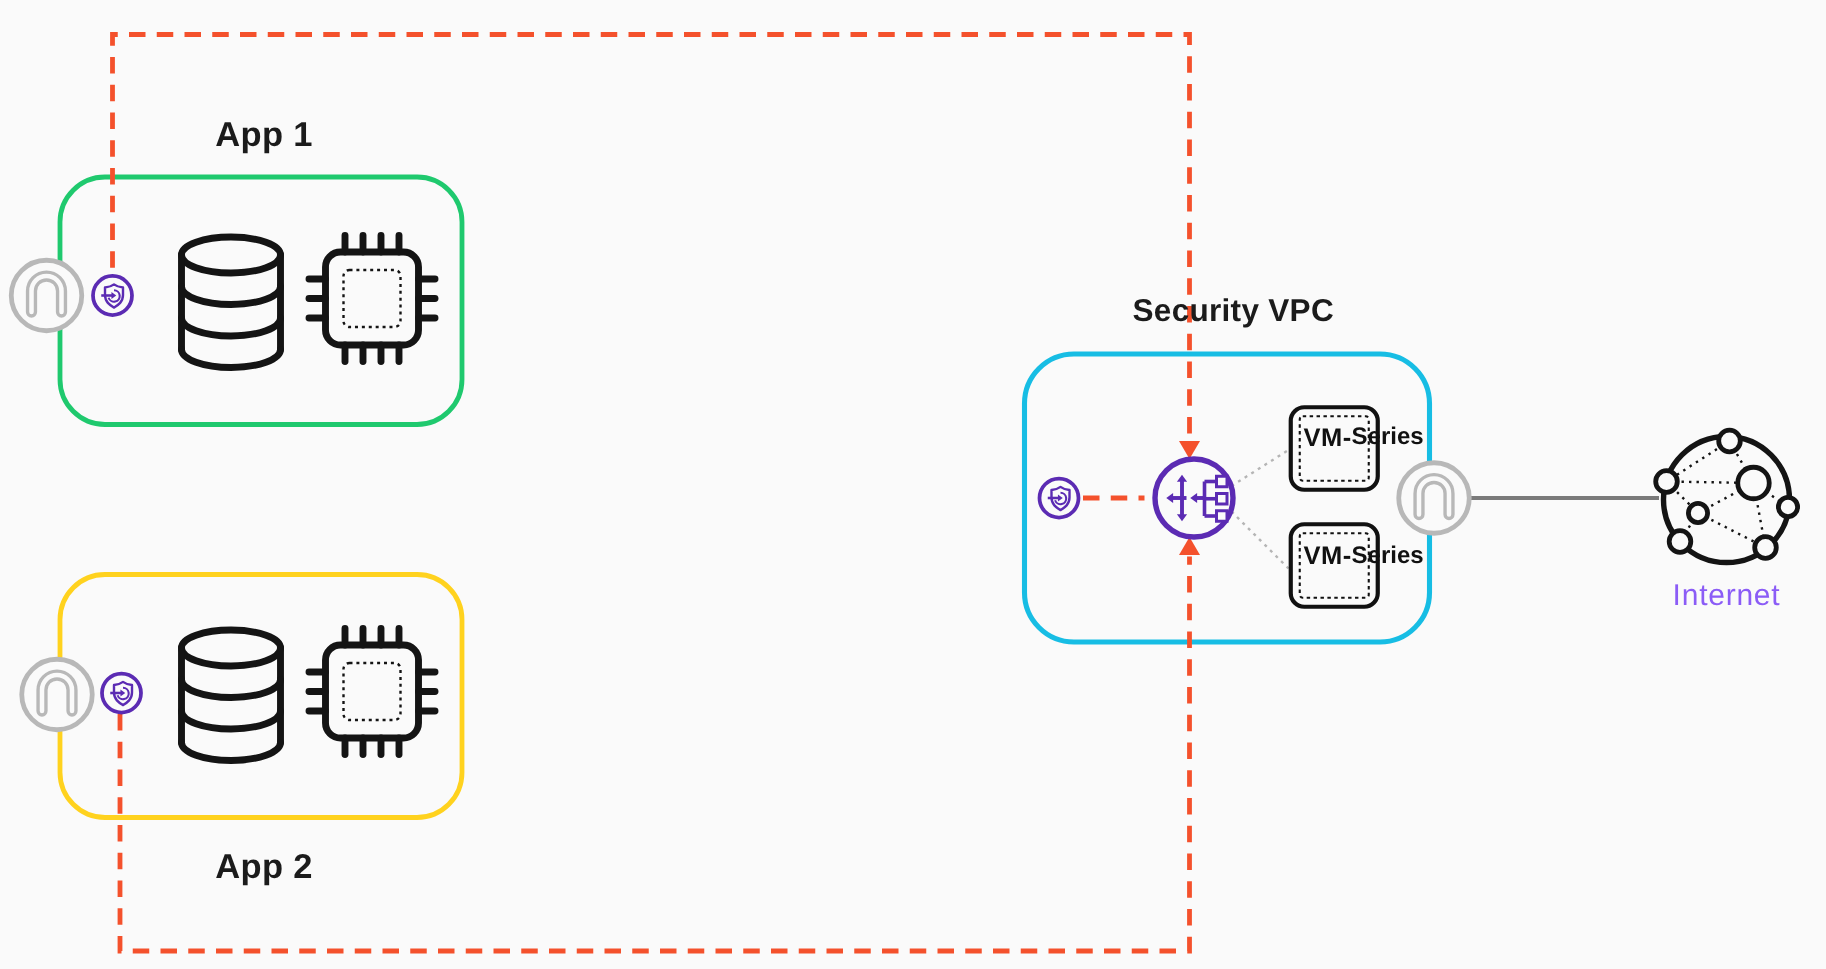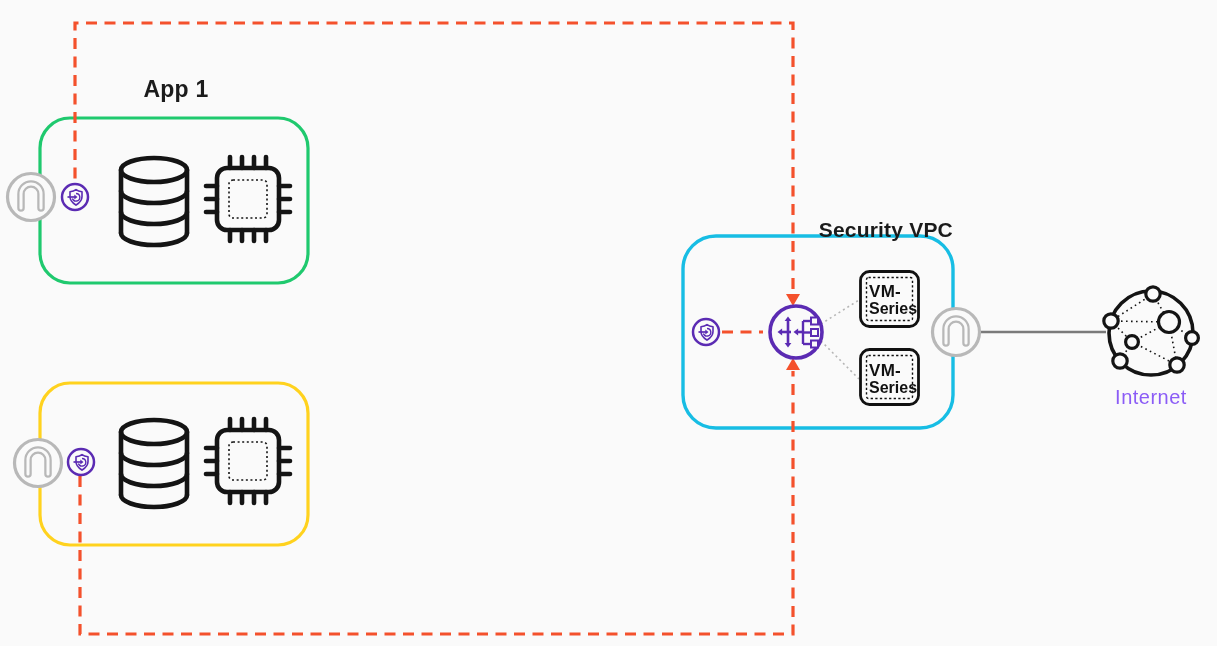--- a/index.html
+++ b/index.html
@@ -8,21 +8,21 @@
     background:#fafafa;
     font-family:"Liberation Sans", sans-serif;
   }
   #stage{position:absolute;inset:0;width:1006px;height:646px;}
   svg{position:absolute;left:0;top:0;}
   .label{position:absolute;color:#1b1b1b;font-weight:700;letter-spacing:.2px;white-space:nowrap;}
   .app-title{font-size:23px;}
   .vpc-title{font-size:21px;}
   .internet-label{font-size:20px;font-weight:400;color:#8b5cf6;letter-spacing:.5px;}
   .vm-text{
-    position:absolute;display:flex;flex-direction:column;align-items:flex-start;
+    position:absolute;display:flex;flex-direction:row;align-items:flex-start;
     color:#111;line-height:1;
   }
   .vm-line1{font-size:17px;font-weight:700;letter-spacing:.3px;}
   .vm-line2{font-size:16px;font-weight:600;margin-top:1px;}
 </style>
 </head>
 <body>
 
 <div id="stage">
 
@@ -168,22 +168,23 @@
       <circle cx="1177" cy="365" r="7.2"></circle>
       <circle cx="1192" cy="338" r="6.4"></circle>
       <circle cx="1169" cy="322" r="10.5"></circle>
       <circle cx="1132" cy="342" r="6.4"></circle>
     </g>
   </g>
 </svg>
 
 <div class="label app-title" style="left:100px;top:76px;width:152px;text-align:center;">App 1</div>
 
+<div class="label app-title" style="left:100px;top:564px;width:152px;text-align:center;">App 2</div>
 
-<div class="label vpc-title" style="left:755px;top:218px;width:198px;text-align:right;">Security VPC</div>
+<div class="label vpc-title" style="left:755px;top:196px;width:198px;text-align:left;">Security VPC</div>
 
 <div class="label internet-label" style="left:1085px;top:386px;width:132px;text-align:center;">Internet</div>
 
 <div class="vm-text" style="left:869px;top:283px;">
   <span class="vm-line1">VM-</span>
   <span class="vm-line2">Series</span>
 </div>
 
 <div class="vm-text" style="left:869px;top:362px;">
   <span class="vm-line1">VM-</span>

